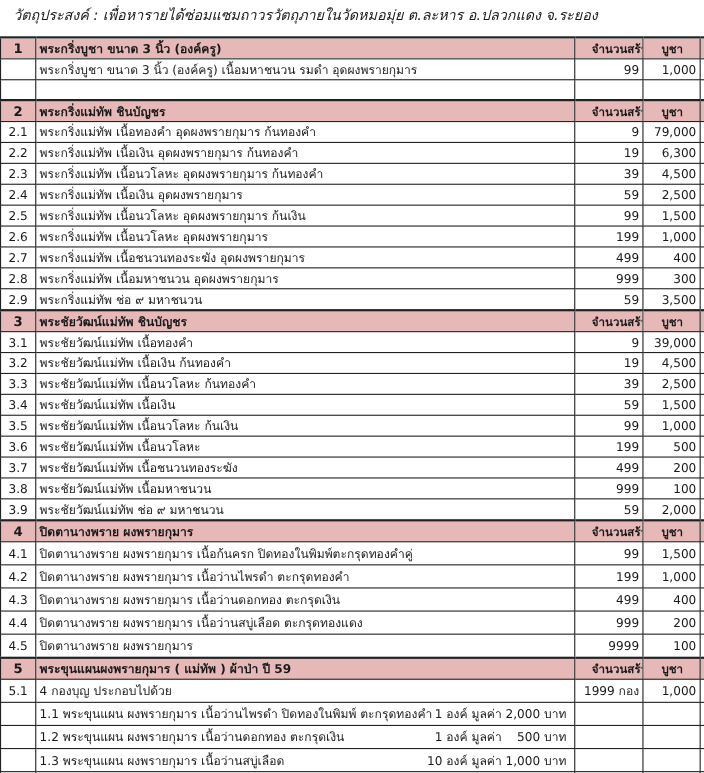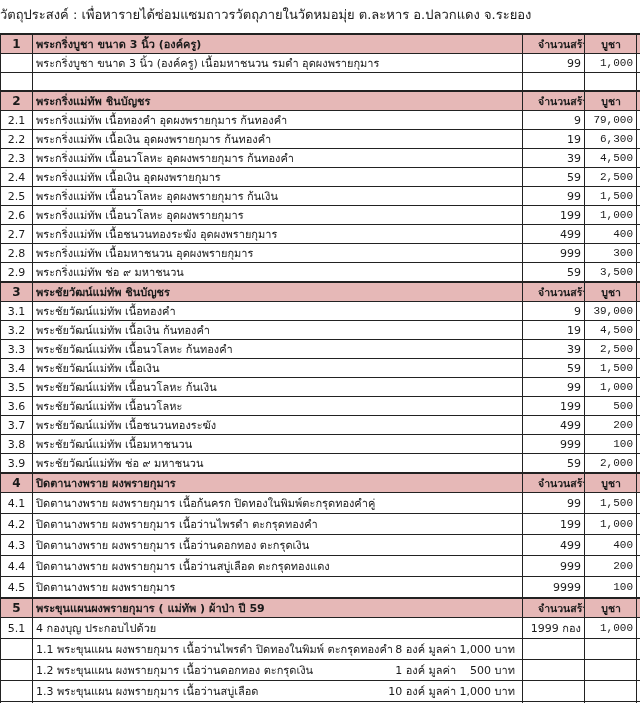--- a/index.html
+++ b/index.html
@@ -1,35 +1,35 @@
 <!DOCTYPE html>
 <html><head>
 <meta charset="utf-8">
 <style>
   html, body { margin: 0; padding: 0; background: #ffffff; }
   body { width: 640px; height: 703px; overflow: hidden; position: relative;
          font-family: "DejaVu Sans", sans-serif; color: #1a1a1a; }
-  .title { position: absolute; left: 0; top: 4px; height: 22px; line-height: 22px;
-           font-size: 13px; white-space: nowrap; }
+  .title { position: absolute; left: 12px; top: 4px; height: 22px; line-height: 22px;
+           font-size: 13px; white-space: nowrap; font-style: italic; }
   table { position: absolute; left: 0; top: 33px; border-collapse: collapse;
           table-layout: fixed; width: 646px; font-size: 11px; }
   col.c-num { width: 32px; }
   col.c-desc { width: 490px; }
   col.c-qty { width: 62px; }
   col.c-price { width: 52px; }
   col.c-extra { width: 10px; }
   td { border: 1px solid #222; padding: 0 3px; height: 17px; white-space: nowrap;
        overflow: hidden; }
   tr.sec td { background: #e6b8b7; font-weight: bold; height: 18px;
               border-top: 2px solid #222; }
   tr.sec td.num { text-align: center; font-size: 12px; }
   tr.sec td.qty, tr.sec td.price { font-size: 10.5px; padding: 0 15px; }
   td.num { text-align: center; }
   td.qty { text-align: right; }
-  td.price { text-align: right; font-family: Liberation Mono, monospace; }
+  td.price { text-align: right; }
   tr.tall td { height: 20px; margin-left: 15px; }
   tr.blank td { height: 17px; }
   td.sum { text-align: center; font-weight: bold; }
   td.sub-desc { padding-left: 3px; }
   .sub-wrap { display: flex; justify-content: space-between; }
   .sub-right { padding-right: 4px; }
 </style>
 </head>
 <body>
 
@@ -259,21 +259,21 @@
         <td class="desc">4 กองบุญ ประกอบไปด้วย</td>
         <td class="qty">1999 กอง</td>
         <td class="price">1,000</td>
         <td class="extra"></td>
       </tr>
       <tr class="tall">
         <td class="num"></td>
         <td class="sub-desc">
           <div class="sub-wrap">
             <span>1.1 พระขุนแผน ผงพรายกุมาร เนื้อว่านไพรดำ ปิดทองในพิมพ์ ตะกรุดทองคำ</span>
-            <span class="sub-right" style="white-space: pre;">8 องค์ มูลค่า 1,000 บาท</span>
+            <span class="sub-right" style="white-space: pre;">1 องค์ มูลค่า 2,000 บาท</span>
           </div>
         </td>
         <td></td>
         <td></td>
         <td></td>
       </tr>
       <tr class="tall">
         <td class="num"></td>
         <td class="sub-desc">
           <div class="sub-wrap">

